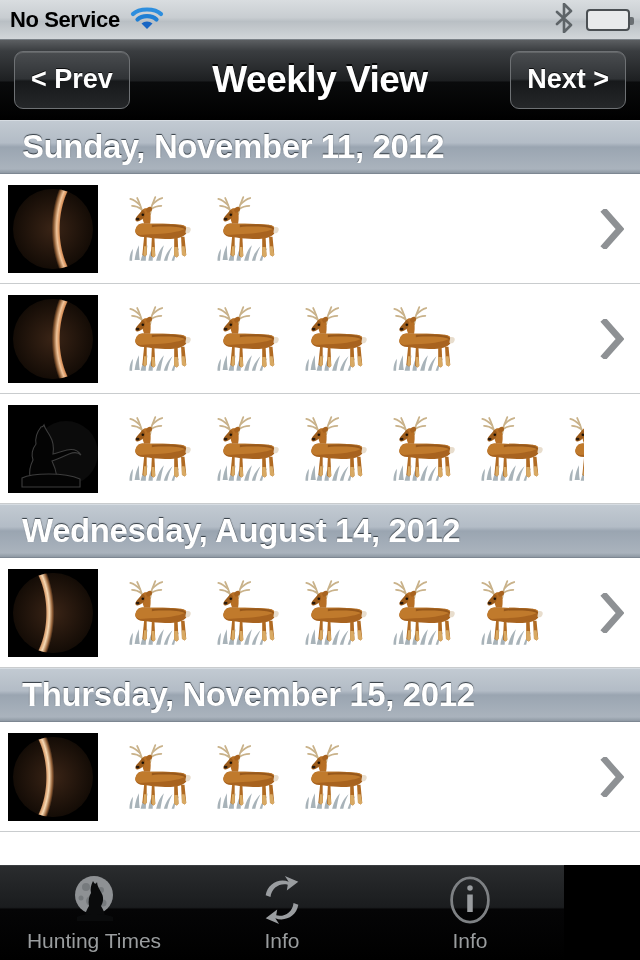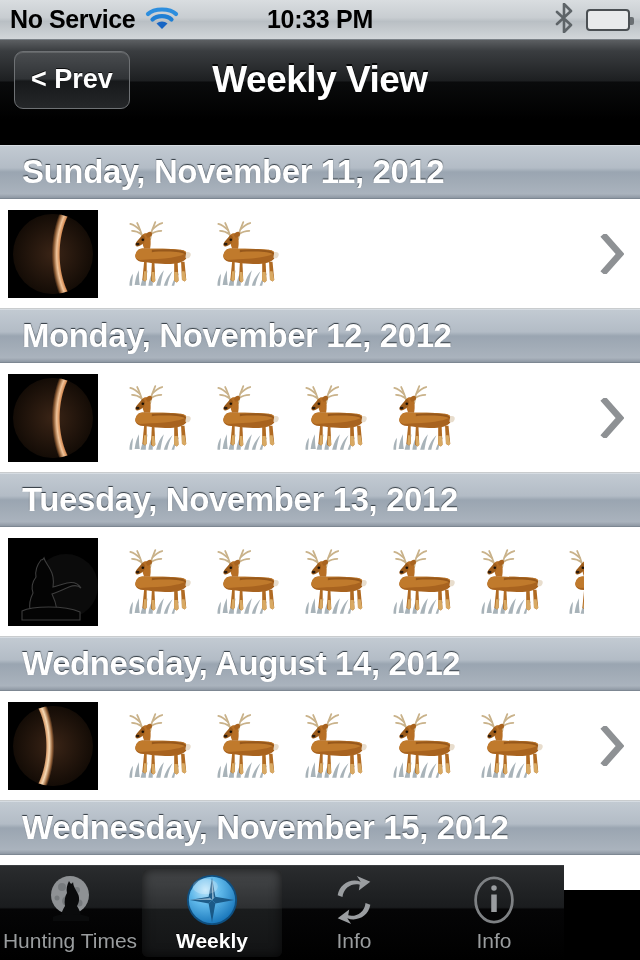--- a/index.html
+++ b/index.html
@@ -13,21 +13,21 @@
   #app { position:relative; width:640px; height:960px; }
 
   
   .statusbar{
     position:relative; height:40px; width:640px;
     background:linear-gradient(to bottom,#d9dde0 0%, #c8cdd1 45%, #b9bfc4 55%, #d2d6d9 100%);
     border-bottom:1px solid #7a8086;
     display:flex; align-items:center;
   }
   .sb-left{ display:flex; align-items:center; padding-left:10px; gap:10px; }
-  .sb-carrier{ font-size:25px; font-weight:bold; color:#000; letter-spacing:-0.4px; }
+  .sb-carrier{ font-size:22px; font-weight:bold; color:#000; letter-spacing:-0.4px; }
   .sb-center{
     position:absolute; left:0; right:0; text-align:center;
     font-size:25px; font-weight:bold; color:#000; letter-spacing:-0.3px;
     pointer-events:none;
   }
   .sb-right{ margin-left:auto; display:flex; align-items:center; gap:12px; padding-right:10px; }
   .wifi{ width:34px; height:26px; position:relative; }
   .bt{ width:20px; height:30px; }
   .batt{
     width:44px; height:22px; border:2px solid #4a4f53; border-radius:4px;
@@ -65,21 +65,21 @@
     color:#fff; font-size:27px; font-weight:bold;
     display:flex; align-items:center; justify-content:center;
     text-shadow:0 -1px 0 rgba(0,0,0,.8);
     box-shadow:inset 0 1px 0 rgba(255,255,255,.14);
     cursor:pointer;
   }
 
   
   .table{
     position:absolute; top:120px; left:0; width:640px; height:745px;
-    overflow:hidden; background:#fff;margin-top:25px;
+    overflow:hidden; background:#fff;
   }
   .sec-header{
     height:54px; width:640px;
     background:linear-gradient(to bottom,#c2cad2 0%, #b3bcc6 42%, #9aa5b1 50%, #aab3bd 92%, #8e98a3 100%);
     border-top:1px solid #d6dce2;
     border-bottom:1px solid #7d8792;
     display:flex; align-items:center;
     padding-left:22px;
   }
   .sec-header span{
@@ -298,36 +298,36 @@
 
   <div class="statusbar">
     <div class="sb-left">
       <span class="sb-carrier">No Service</span>
       <span>
         <svg class="wifi">
             <use href="#sym-wifi"></use>
           </svg>
       </span>
     </div>
-    <div class="sb-center">10:33 PM</div>
     <div class="sb-right">
       <span>
         <svg class="bt">
             <use href="#sym-bt"></use>
           </svg>
       </span>
       <span class="batt">
         <span class="batt-fill" style="width:100%"></span>
       </span>
     </div>
   </div>
 
   <div class="navbar">
     <div class="nav-btn">&lt; Prev</div>
     <div class="nav-title">Weekly View</div>
+    <div class="nav-btn">Next &gt;</div>
   </div>
 
   <div class="table" id="day-list">
       <div class="sec-header">
         <span>Sunday, November 11, 2012</span>
       </div>
       <div class="row">
         <div class="moon-cell">
           <div class="cres waning">
             <div class="disc"></div>
@@ -341,23 +341,20 @@
           <svg width="86" height="88" viewBox="0 0 100 92" style="flex: 0 0 auto;">
             <use href="#sym-deer"></use>
           </svg>
         </div>
         <div class="chev">
           <svg width="24" height="40" viewBox="0 0 24 40">
             <use href="#sym-chevron"></use>
           </svg>
         </div>
       </div>
-      <div class="sec-header">
-        <span>Monday, November 12, 2012</span>
-      </div>
       <div class="row">
         <div class="moon-cell">
           <div class="cres waning">
             <div class="disc"></div>
             <div class="lit"></div>
           </div>
         </div>
         <div class="deer-strip">
           <svg width="86" height="88" viewBox="0 0 100 92" style="flex: 0 0 auto;">
             <use href="#sym-deer"></use>
@@ -371,23 +368,20 @@
           <svg width="86" height="88" viewBox="0 0 100 92" style="flex: 0 0 auto;">
             <use href="#sym-deer"></use>
           </svg>
         </div>
         <div class="chev">
           <svg width="24" height="40" viewBox="0 0 24 40">
             <use href="#sym-chevron"></use>
           </svg>
         </div>
       </div>
-      <div class="sec-header">
-        <span>Tuesday, November 13, 2012</span>
-      </div>
       <div class="row">
         <div class="moon-cell"><svg viewBox="0 0 90 88" width="90" height="88">
             <use href="#sym-wolfdark"></use>
           </svg></div>
         <div class="deer-strip">
           <svg width="86" height="88" viewBox="0 0 100 92" style="flex: 0 0 auto;">
             <use href="#sym-deer"></use>
           </svg>
           <svg width="86" height="88" viewBox="0 0 100 92" style="flex: 0 0 auto;">
             <use href="#sym-deer"></use>
@@ -434,21 +428,21 @@
             <use href="#sym-deer"></use>
           </svg>
         </div>
         <div class="chev">
           <svg width="24" height="40" viewBox="0 0 24 40">
             <use href="#sym-chevron"></use>
           </svg>
         </div>
       </div>
       <div class="sec-header">
-        <span>Wednesday, November 15, 2012</span>
+        <span>Thursday, November 15, 2012</span>
       </div>
       <div class="row">
         <div class="moon-cell">
           <div class="cres waxing">
             <div class="disc"></div>
             <div class="lit"></div>
           </div>
         </div>
         <div class="deer-strip">
           <svg width="86" height="88" viewBox="0 0 100 92" style="flex: 0 0 auto;">
@@ -471,28 +465,20 @@
 
   <div class="tabbar" id="tab-bar">
       <div class="tab">
         <div class="tab-ico">
           <svg width="54" height="54" viewBox="0 0 54 54">
             <use href="#sym-wolfmoon"></use>
           </svg>
         </div>
         <div class="tab-label">Hunting Times</div>
       </div>
-      <div class="tab active">
-        <div class="tab-ico">
-          <svg width="54" height="54" viewBox="0 0 56 56">
-            <use href="#sym-compass"></use>
-          </svg>
-        </div>
-        <div class="tab-label">Weekly</div>
-      </div>
       <div class="tab">
         <div class="tab-ico">
           <svg width="48" height="52" viewBox="0 0 50 54">
             <use href="#sym-wind"></use>
           </svg>
         </div>
         <div class="tab-label">Info</div>
       </div>
       <div class="tab">
         <div class="tab-ico">

